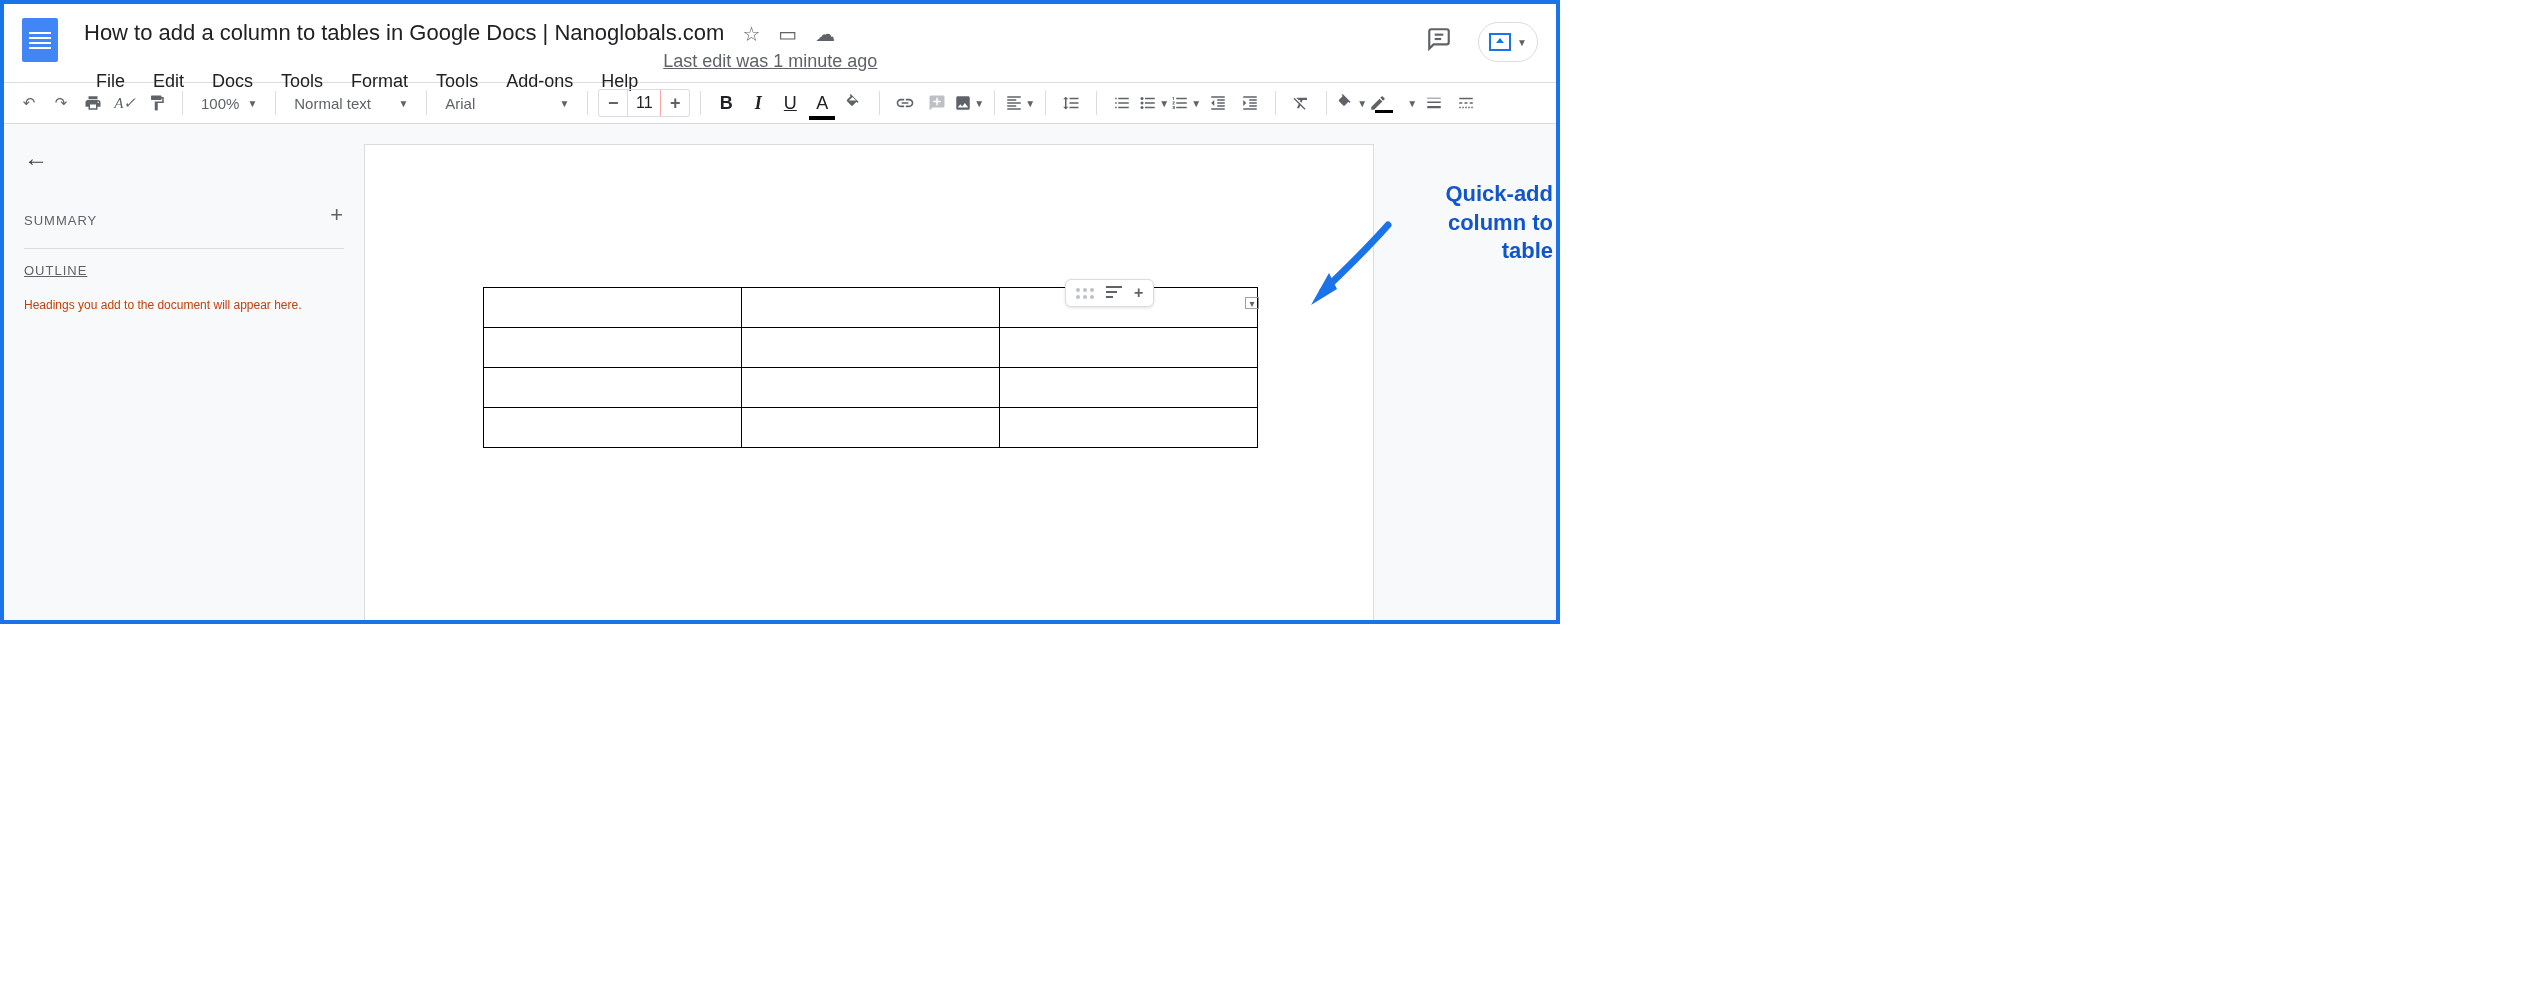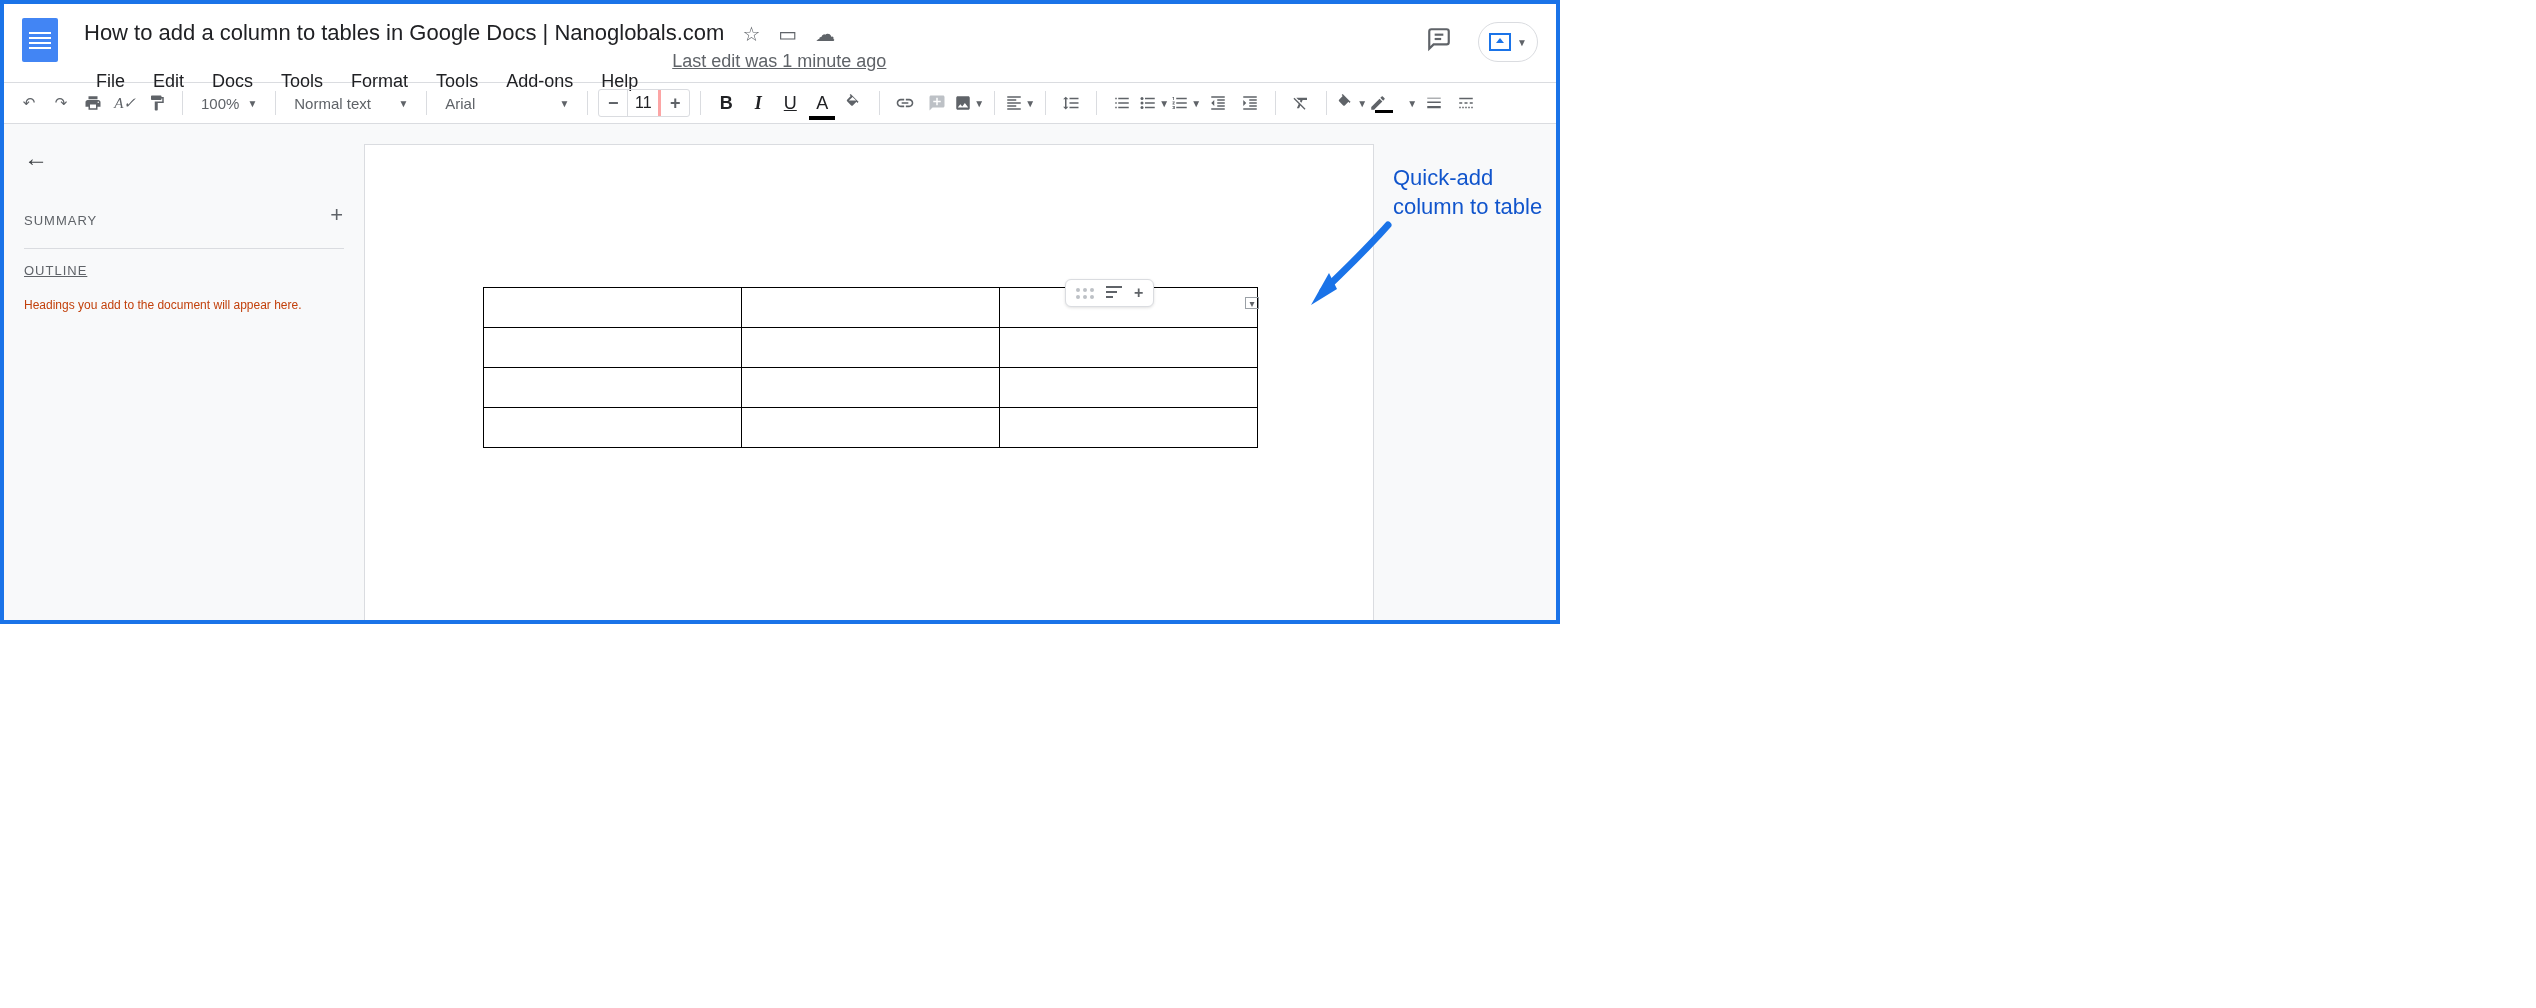--- a/index.html
+++ b/index.html
@@ -8,35 +8,35 @@
   
   .titlebar { display: flex; align-items: flex-start; padding: 8px 18px 0 18px; height: 78px; }
   .docs-icon { width: 36px; height: 44px; background: #4285f4; border-radius: 2px; margin-right: 26px; margin-top: 6px; display: flex; flex-direction: column; justify-content: center; align-items: center; gap: 3px; padding: 0 7px; }
   .docs-icon span { display: block; width: 100%; height: 2px; background: #fff; }
   .title-col { flex: 1; }
   .title-row { display: flex; align-items: flex-end; gap: 18px; height: 34px; }
   .doc-title { font-size: 22px; color: #202124; letter-spacing: 0; }
   .title-icons { display: flex; gap: 18px; color: #5f6368; font-size: 20px; }
   .menu-row { display: flex; align-items: center; gap: 4px; height: 30px; font-size: 18px; color: #202124; }
   .menu-row .menuitem { padding: 4px 12px; cursor: pointer; margin-top: 40px; }
-  .menu-row .lastedit { margin-left: 18px; color: #5f6368; text-decoration: underline; font-size: 18px; padding: 4px 0; }
+  .menu-row .lastedit { margin-left: 9px; color: #5f6368; text-decoration: underline; font-size: 18px; padding: 4px 0; }
   .title-right { display: flex; align-items: center; gap: 26px; margin-top: 10px; }
   .comment-icon { color: #5f6368; font-size: 26px; }
   .present-btn { border: 1px solid #dadce0; border-radius: 24px; height: 40px; padding: 0 10px; display: flex; align-items: center; gap: 4px; color: #1a73e8; }
   
   
   .toolbar { border-top: 1px solid #dadce0; border-bottom: 1px solid #dadce0; height: 42px; display: flex; align-items: center; padding: 0 10px; gap: 2px; background: #fff; color: #5f6368; font-size: 15px; }
   .tbtn { min-width: 30px; height: 30px; display: flex; align-items: center; justify-content: center; cursor: pointer; border-radius: 3px; }
   .sep { width: 1px; height: 24px; background: #dadce0; margin: 0 8px; }
   .sel { display: flex; align-items: center; gap: 6px; padding: 0 8px; height: 30px; cursor: pointer; }
   .zoom-val { font-size: 15px; }
   .fontbox { width: 82px; }
   .sizebox { display: flex; align-items: center; border: 1px solid #dadce0; border-radius: 3px; height: 28px; }
   .sizebox .pm { width: 28px; text-align: center; cursor: pointer; font-size: 18px; font-weight: bold; color: #5f6368; }
-  .sizebox .val { width: 34px; text-align: center; font-size: 16px; color: #202124; border-left: 1px solid #dadce0; border-right: 3px solid #fca5a5; height: 100%; line-height: 26px; }
+  .sizebox .val { width: 34px; text-align: center; font-size: 16px; color: #202124; border-left: 1px solid #dadce0; border-right: 1px solid #fca5a5; height: 100%; line-height: 26px; }
   .bold { font-weight: bold; font-size: 18px; color:#202124; }
   .ital { font-style: italic; font-weight: bold; font-size: 18px; font-family: "Times New Roman", serif; color:#202124; }
   .under { text-decoration: underline; font-size: 18px; color:#202124; }
   .textcolor { position: relative; font-size: 18px; color:#202124; }
   .textcolor::after { content:""; position:absolute; bottom:-2px; left:2px; right:2px; height:4px; background:#000; }
   .caret { font-size: 10px; color:#5f6368; margin-left:2px; }
   
   
   .workarea { display: flex; height: calc(100% - 120px); background: #f8f9fa; }
   .sidebar { width: 360px; padding: 20px 20px 20px 20px; background: #f8f9fa; display: flex; flex-direction: column; }
@@ -51,21 +51,21 @@
   .page { background: #fff; border: 1px solid #dadce0; margin: 20px 0 0 0; width: 1010px; height: 480px; position: relative; }
   
   .doc-table { position: absolute; top: 142px; left: 118px; border-collapse: collapse; }
   .doc-table td { border: 1px solid #000; width: 258px; height: 40px; background:#fff; }
   
   .col-handle { position: absolute; top: 134px; left: 700px; background: #fff; border: 1px solid #dadce0; border-radius: 6px; box-shadow: 0 1px 3px rgba(0,0,0,0.12); height: 28px; display: flex; align-items: center; padding: 0 10px; gap: 12px; color: #5f6368; }
   .col-handle .grip { display: grid; grid-template-columns: repeat(3,4px); grid-template-rows: repeat(2,4px); gap: 3px; }
   .col-handle .grip span { background: #bdc1c6; width:4px; height:4px; border-radius:50%; }
   .col-handle .addcol { font-size: 16px; font-weight: bold; }
   
-  .annot { position: absolute; top: 19px; right: -180px; width: 160px; color: #1155cc; font-size: 22px; font-weight: 400; text-align: left; line-height: 1.3; }
+  .annot { position: absolute; top: 35px; right: -180px; width: 160px; color: #1155cc; font-size: 22px; font-weight: 700; text-align: right; line-height: 1.3; }
   .arrow { position: absolute; top: 68px; right: -30px; }
   
   .table-menu-caret { position: absolute; top: 152px; left: 880px; width: 14px; height: 12px; border: 1px solid #9aa0a6; display:flex; align-items:center; justify-content:center; font-size:10px; color:#5f6368; cursor:pointer; }
   
   svg .arrowhead { fill: #1a73e8; }
 </style>
 </head>
 <body>
 
 <div class="titlebar">

